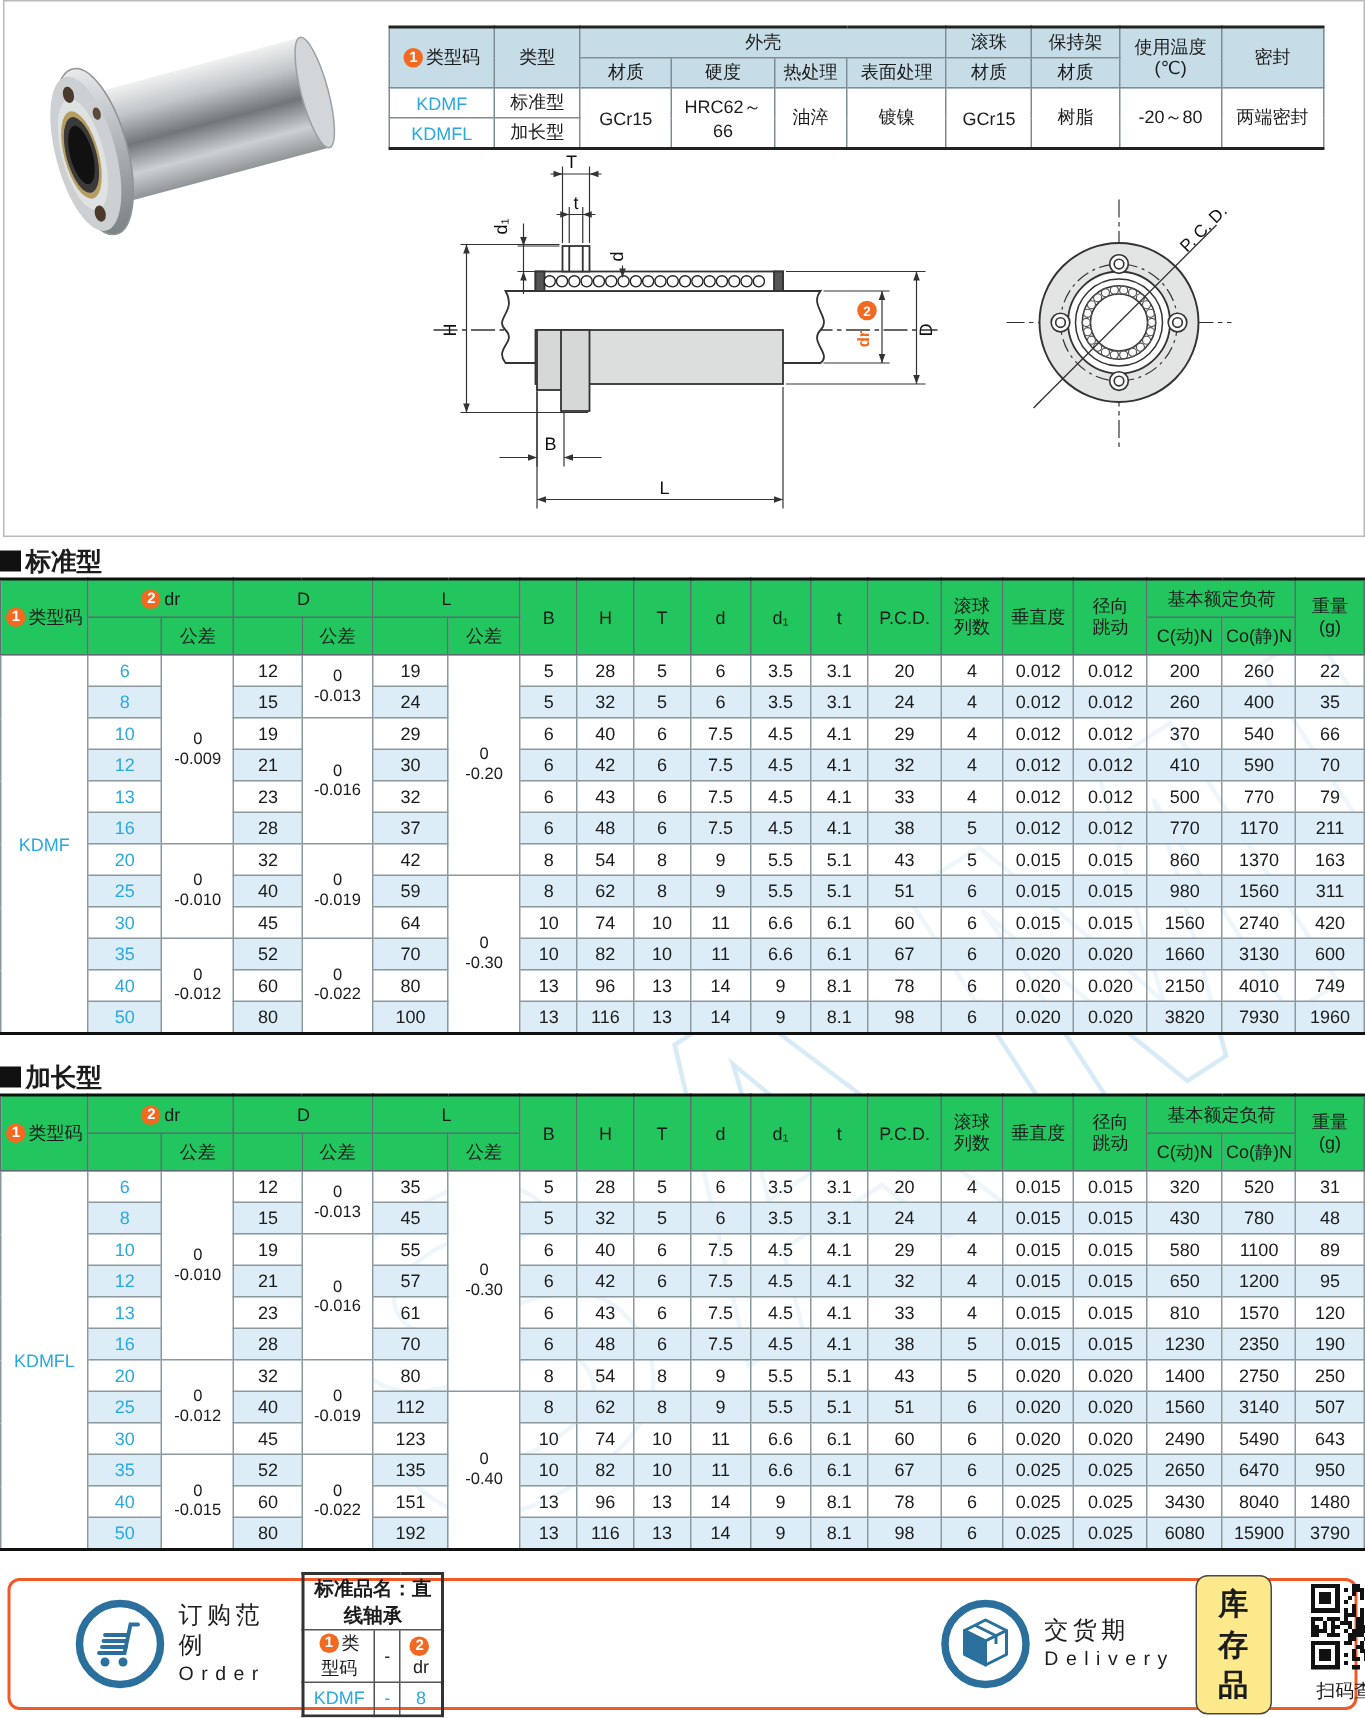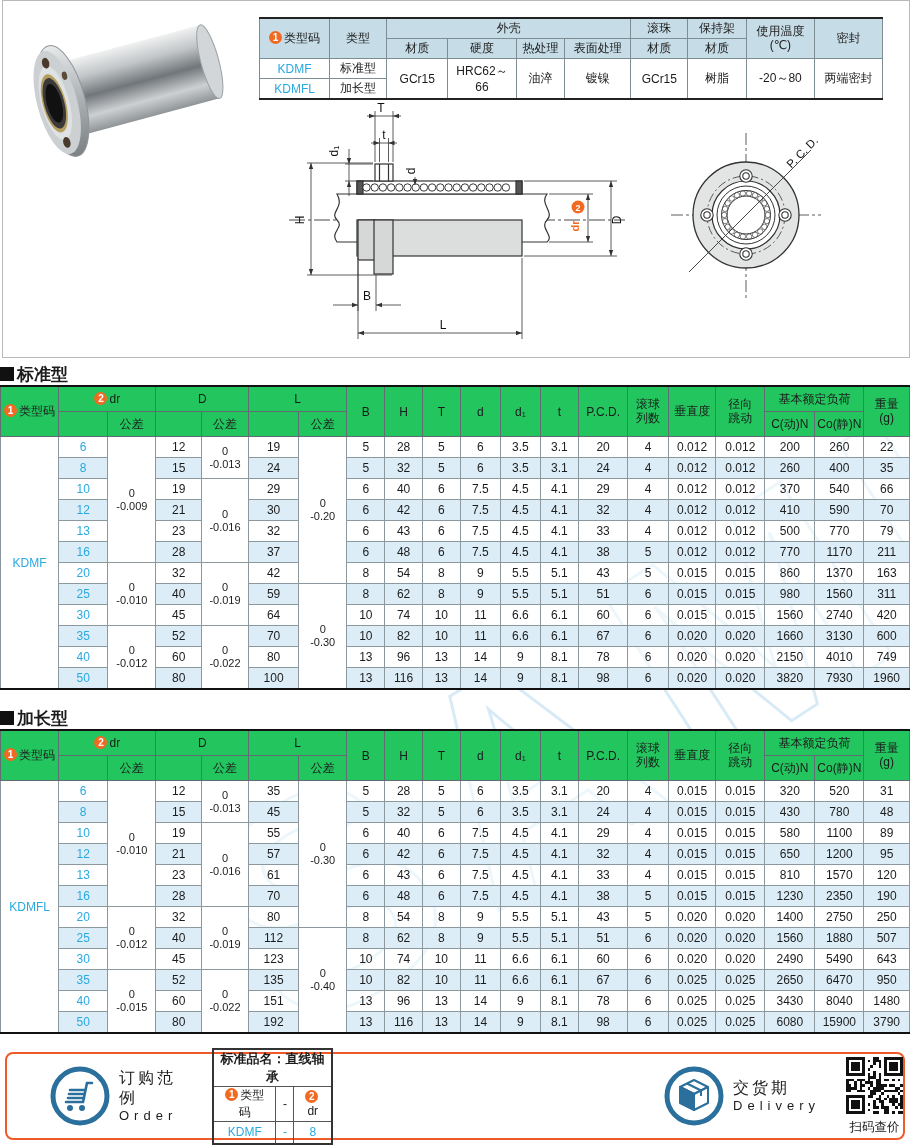--- a/index.html
+++ b/index.html
@@ -847,21 +847,21 @@
           <td class="alt">62</td>
           <td class="alt">8</td>
           <td class="alt">9</td>
           <td class="alt">5.5</td>
           <td class="alt">5.1</td>
           <td class="alt">51</td>
           <td class="alt">6</td>
           <td class="alt">0.020</td>
           <td class="alt">0.020</td>
           <td class="alt">1560</td>
-          <td class="alt">1880</td>
+          <td class="alt">3140</td>
           <td class="alt">507</td>
         </tr>
         <tr>
           <td class="cyan">30</td>
           <td>45</td>
           <td>123</td>
           <td>10</td>
           <td>74</td>
           <td>10</td>
           <td>11</td>
@@ -984,20 +984,21 @@
           <polygon points="31,15 45,22 31,29 17,22"></polygon>
           <polygon points="17,22 31,29 31,45 17,38" fill="#2b6f9d"></polygon>
           <polygon points="45,22 31,29 31,45 45,38"></polygon>
           <polyline points="24,18.5 38,25.5 38,31" fill="none"></polyline>
         </g>
       </svg>
       <div class="grp-text">
         <div class="grp-cn">交货期</div>
         <div class="grp-en">Delivery</div>
       </div>
+      <div class="stock-badge">库存品</div>
     </div>
 
     <div class="qr-block">
       <svg id="qr" width="57" height="57" viewBox="0 0 21 21" shape-rendering="crispEdges">
           <rect x="0" y="0" width="7" height="1" fill="#111"></rect>
           <rect x="0" y="6" width="7" height="1" fill="#111"></rect>
           <rect x="0" y="1" width="1" height="5" fill="#111"></rect>
           <rect x="6" y="1" width="1" height="5" fill="#111"></rect>
           <rect x="2" y="2" width="3" height="3" fill="#111"></rect>
           <rect x="14" y="0" width="7" height="1" fill="#111"></rect>

